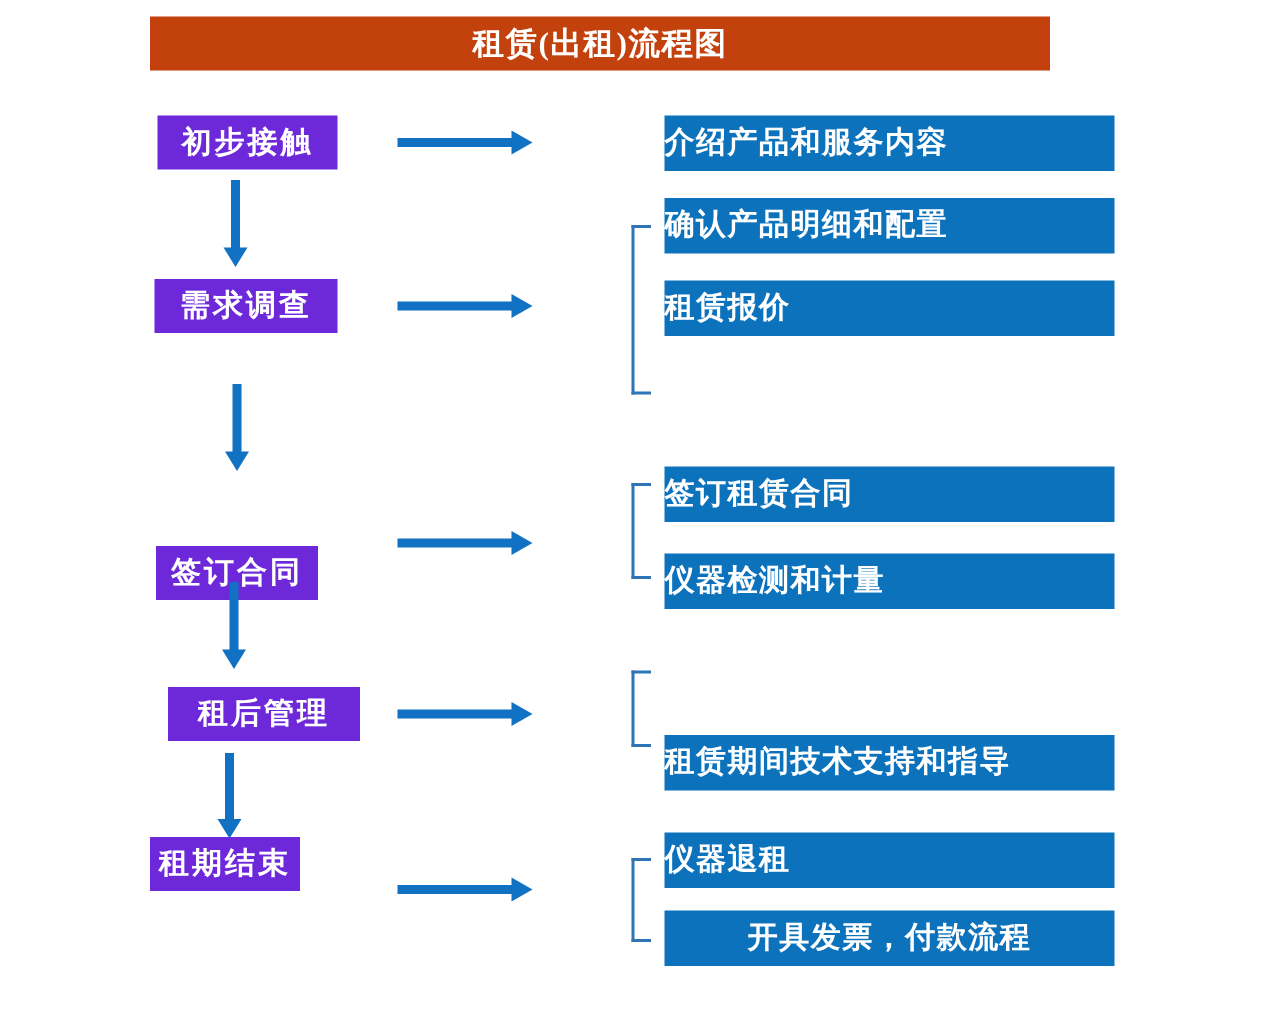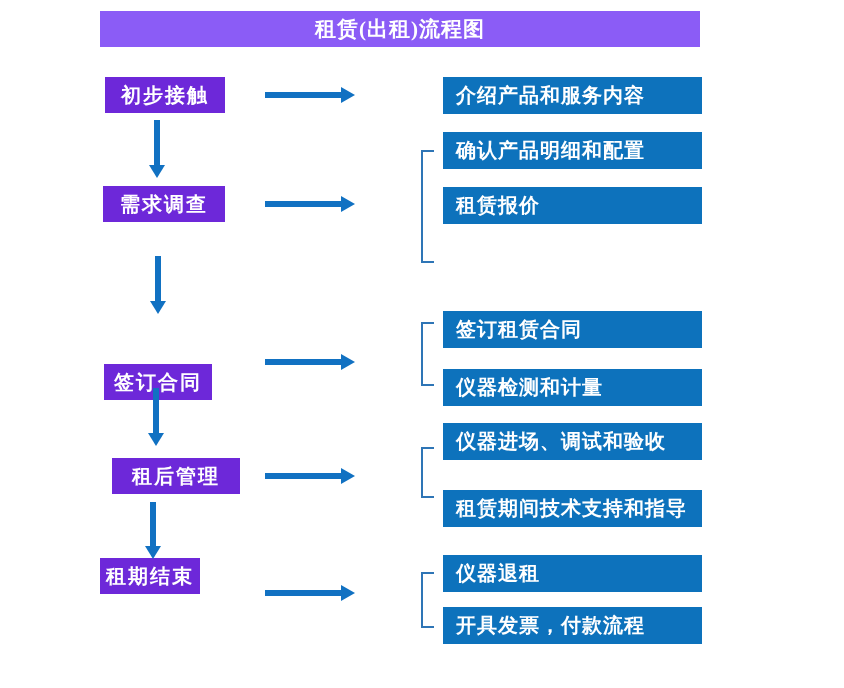--- a/index.html
+++ b/index.html
@@ -14,21 +14,21 @@
     height: 688px;
     background: #ffffff;
     overflow: hidden;
   }
   .title-bar {
     position: absolute;
     left: 100px;
     top: 11px;
     width: 600px;
     height: 36px;
-    background: #8b5cf6;
+    background: #c2410c;
     color: #ffffff;
     font-size: 21px;
     font-weight: bold;
     line-height: 36px;
     text-align: center;
     letter-spacing: 1px;
   }
   .step-box {
     position: absolute;
     background: #6d28d9;
@@ -36,29 +36,28 @@
     font-size: 20px;
     font-weight: bold;
     height: 36px;
     line-height: 36px;
     text-align: center;
     letter-spacing: 2px;
   }
   .detail-box {
     position: absolute;
     left: 443px;
-    width: 259px;
+    width: 300px;
     height: 37px;
     background: #0d72bc;
     color: #ffffff;
     font-size: 20px;
     font-weight: bold;
     line-height: 37px;
     text-align: left;
-    padding-left: 13px;
     box-sizing: border-box;
     letter-spacing: 1px;
   }
   
   .varrow {
     position: absolute;
     width: 16px;
   }
   .varrow .shaft {
     position: absolute;
@@ -169,19 +168,18 @@
   <div class="bracket" style="top:572px; height:56px;"></div>
 
   <div class="detail-box" style="top:77px;">介绍产品和服务内容</div>
 
   <div class="detail-box" style="top:132px;">确认产品明细和配置</div>
   <div class="detail-box" style="top:187px;">租赁报价</div>
 
   <div class="detail-box" style="top:311px;">签订租赁合同</div>
   <div class="detail-box" style="top:369px;">仪器检测和计量</div>
 
-  <div class="detail-box" style="top:423px;">仪器进场、调试和验收</div>
   <div class="detail-box" style="top:490px;">租赁期间技术支持和指导</div>
 
   <div class="detail-box" style="top:555px;">仪器退租</div>
-  <div class="detail-box" style="top:607px;">开具发票，付款流程</div>
+  <div class="detail-box" style="top:607px;text-align:center;">开具发票，付款流程</div>
 
 </div>
 
 </body></html>

